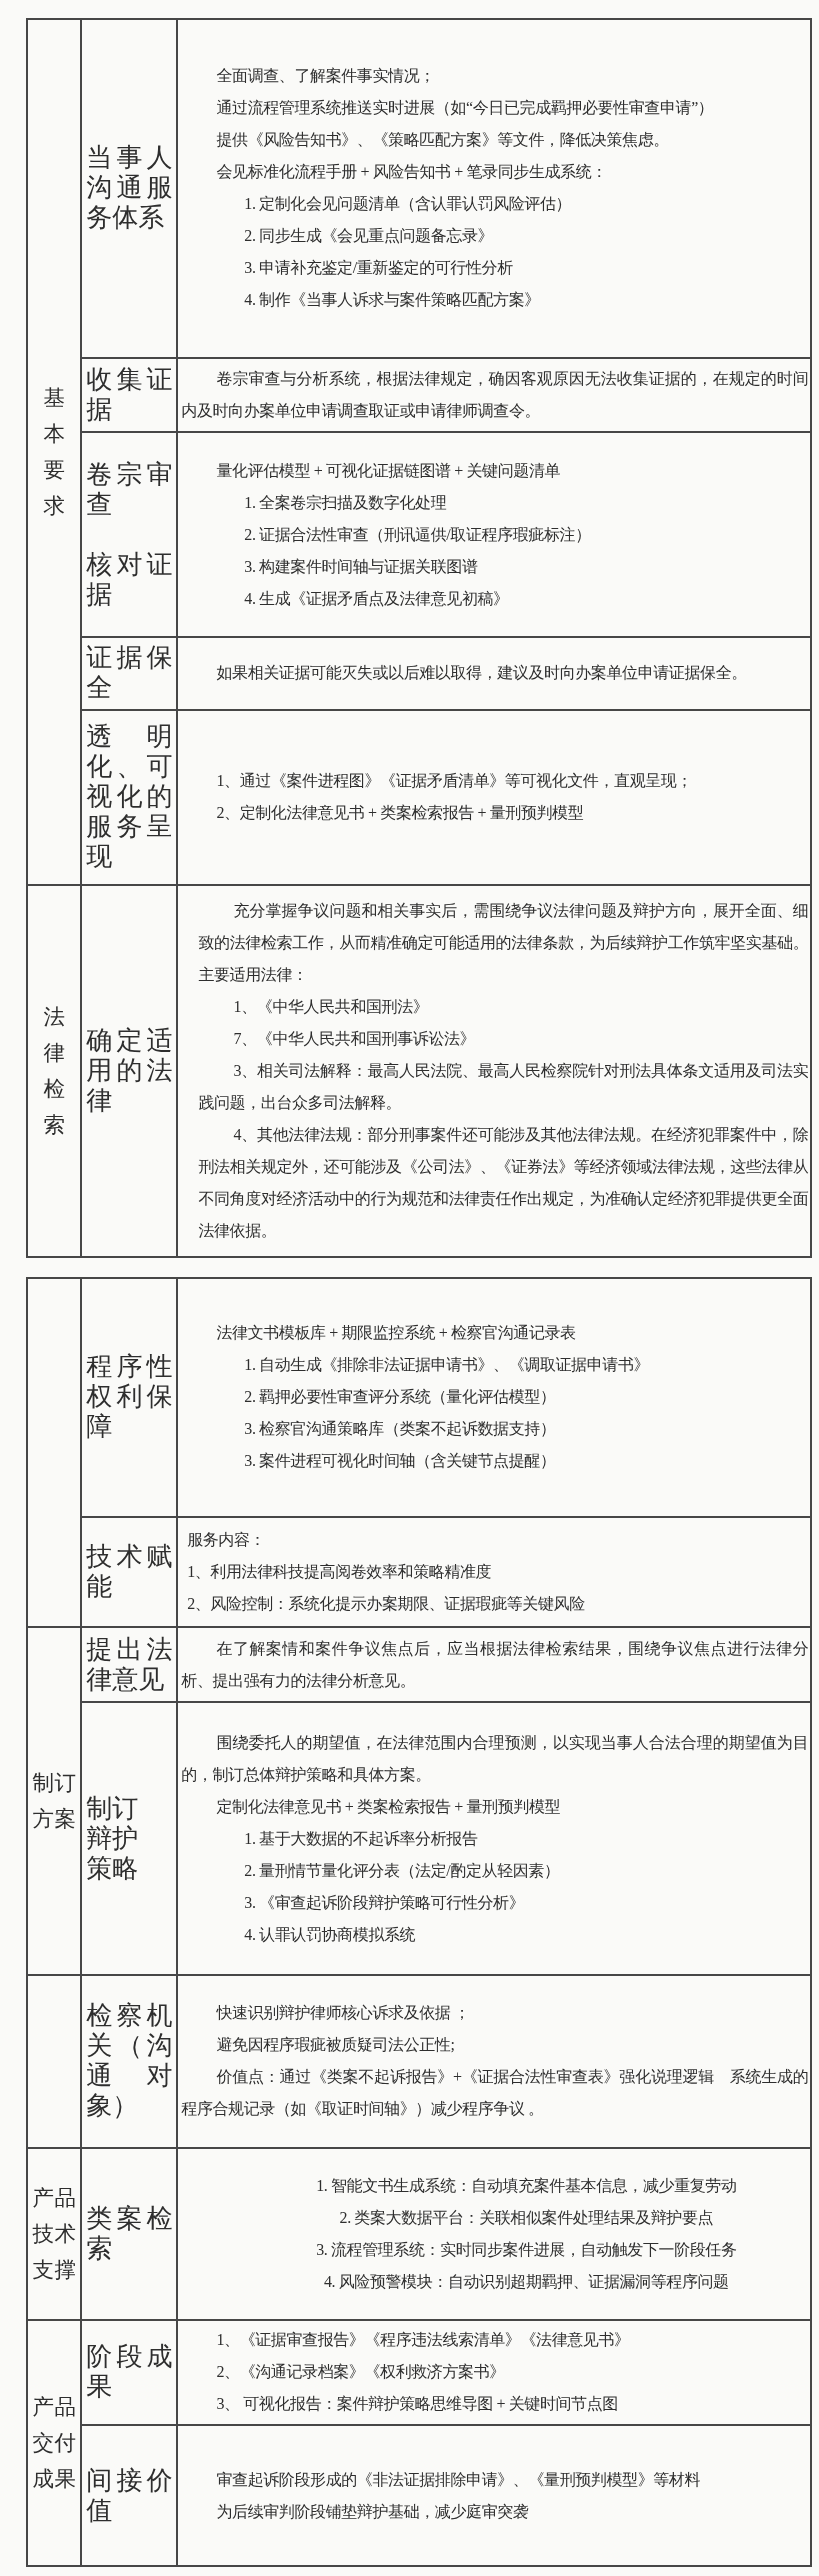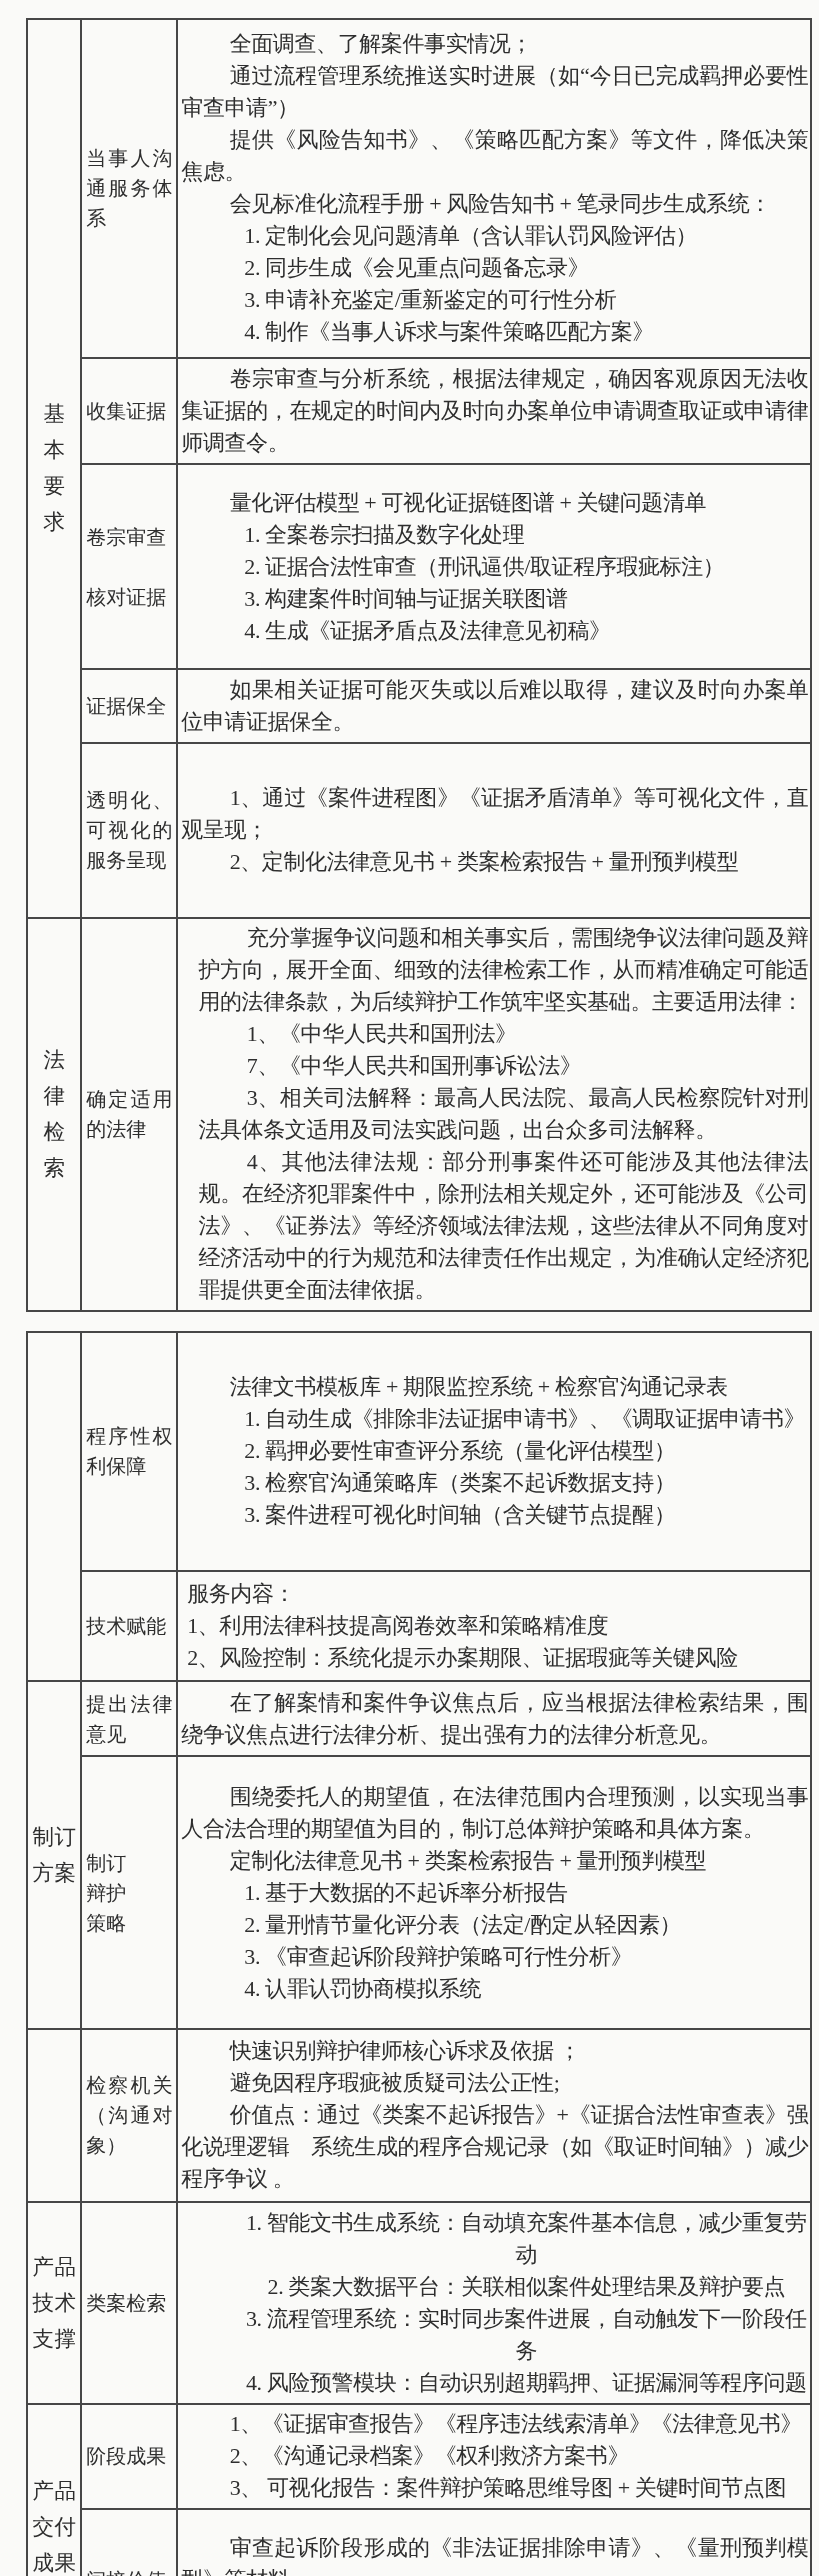--- a/index.html
+++ b/index.html
@@ -27,29 +27,29 @@
   col.c-content{width:634px;}
   td.group{
     text-align:center;
     white-space:pre-line;
     font-size:21.5px;
     line-height:36px;
     letter-spacing:0.5px;
     padding:2px 1px;
   }
   td.label{
-    font-size:20px;
+    font-size:26px;
     line-height:30px;
     padding:2px 3.9px;
     white-space:pre-line;
     text-align:justify;
     text-justify:inter-ideograph;
   }
   td.content{
-    font-size:22px;
+    font-size:16px;
     line-height:32px;
     letter-spacing:-0.4px;
     padding:3.9px 2px 3.9px 2.9px;
   }
   td.content .p{
     text-indent:2.2em;
     text-align:justify;
     text-justify:inter-ideograph;
   }
   td.content .n{padding-left:63px;}

